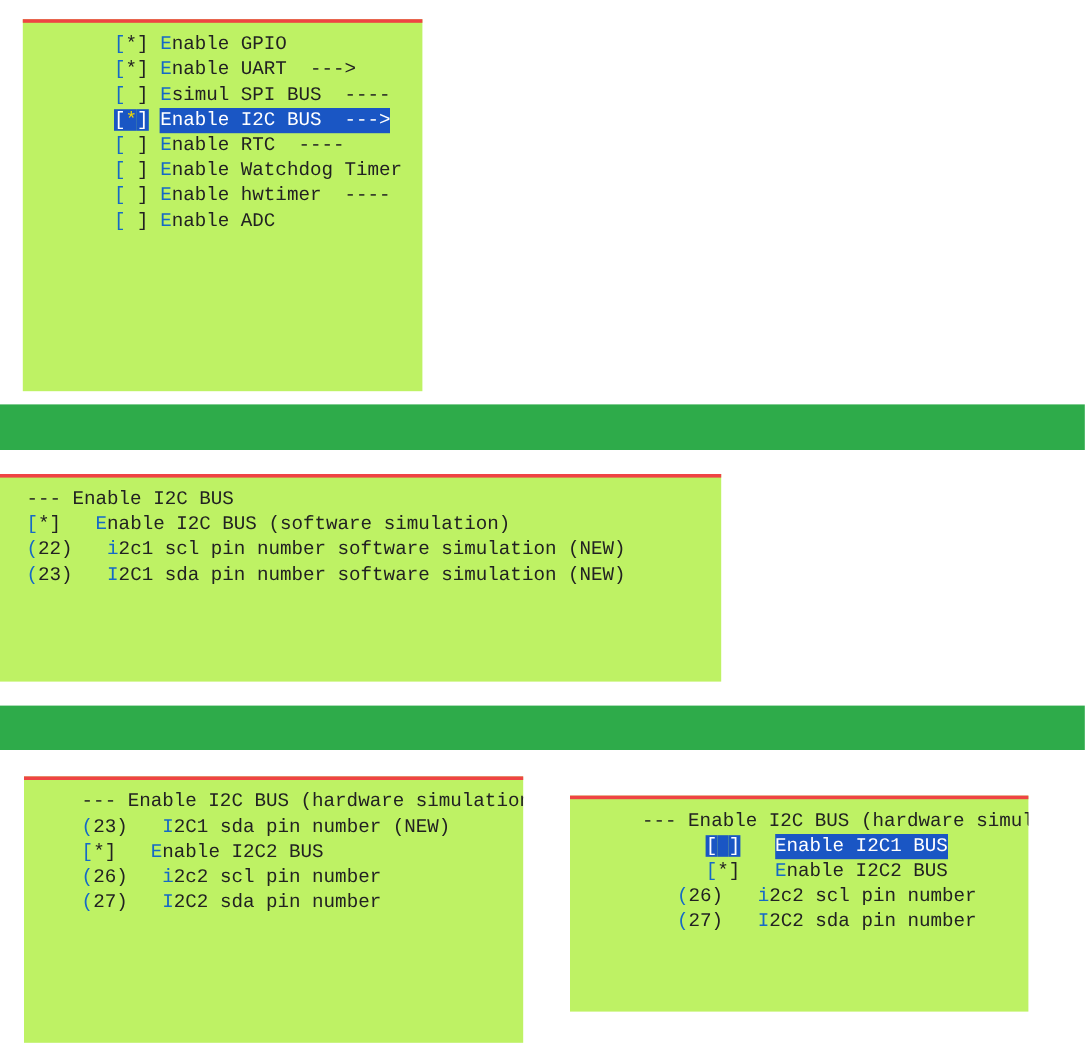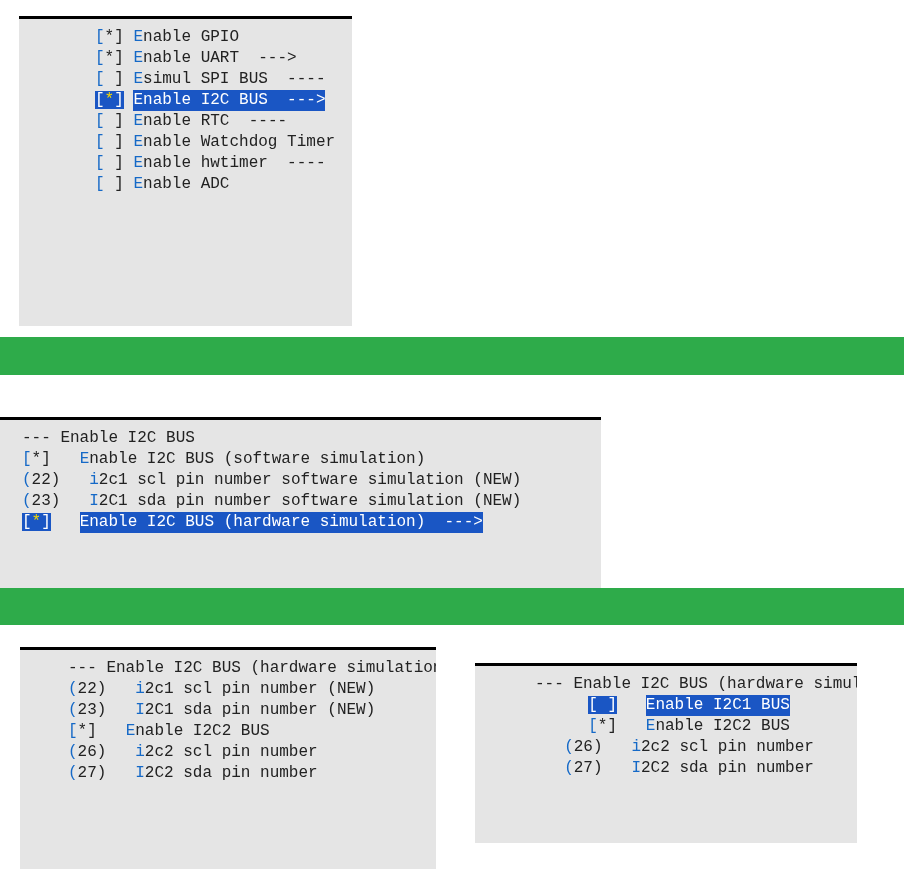--- a/index.html
+++ b/index.html
@@ -1,18 +1,18 @@
 <!DOCTYPE html>
 <html><head>
 <meta charset="utf-8">
 <style>
   * { margin:0; padding:0; box-sizing:border-box; }
   html,body { width:904px; height:876px; background:#fff; }
   body { font-family:"Consolas","Courier New",monospace; font-size:16px; line-height:21px; color:#222; }
-  .panel { background:#e5e5e5; position:absolute; border-top:3px solid #000000; padding:8px 14px 18px 14px; overflow:hidden; }
+  .panel { background:#bef264; position:absolute; border-top:3px solid #ef4444; padding:8px 14px 18px 14px; overflow:hidden; }
   .green-bar { background:#2eab4a; position:absolute; }
   .row { white-space:pre; }
   .lb   { color:#222; }            
   .obl  { color:#1569c7; }
   .star-d { color:#222; }
   .hotkey { color:#1569c7; }
   .label  { color:#222; }
   .arrow  { color:#222; }
   
   .sel-bracket { background:#1a56c4; color:#fff; padding:0; }
@@ -31,33 +31,31 @@
     <div class="row"><span class="obl">[</span><span class="star-d"> </span><span class="lb">]</span><span> </span><span class="hotkey">E</span><span class="label">simul SPI BUS</span><span class="arrow">  ----</span></div>
     <div class="row"><span class="sel-bracket">[</span><span class="sel-star">*</span><span class="sel-bracket">]</span><span> </span><span class="sel-text-wrap"><span class="hotkey">E</span><span class="label">nable I2C BUS</span><span class="arrow">  ---&gt;</span></span></div>
     <div class="row"><span class="obl">[</span><span class="star-d"> </span><span class="lb">]</span><span> </span><span class="hotkey">E</span><span class="label">nable RTC</span><span class="arrow">  ----</span></div>
     <div class="row"><span class="obl">[</span><span class="star-d"> </span><span class="lb">]</span><span> </span><span class="hotkey">E</span><span class="label">nable Watchdog Timer</span><span class="arrow"></span></div>
     <div class="row"><span class="obl">[</span><span class="star-d"> </span><span class="lb">]</span><span> </span><span class="hotkey">E</span><span class="label">nable hwtimer</span><span class="arrow">  ----</span></div>
     <div class="row"><span class="obl">[</span><span class="star-d"> </span><span class="lb">]</span><span> </span><span class="hotkey">E</span><span class="label">nable ADC</span><span class="arrow"></span></div>
   </div>
 
 <div class="green-bar" style="left:0; top:337px; width:904px; height:38px;"></div>
 
-<div class="panel" id="panel2" style="left:0; top:417px; width:601px; height:173px; padding-left:22px;">
+<div class="panel" id="panel2" style="left:0; top:395px; width:601px; height:173px; padding-left:22px;">
     <div class="row">--- Enable I2C BUS</div>
     <div class="row"><span class="obl">[</span><span class="star-d">*</span><span class="lb">]</span><span>   </span><span class="hotkey">E</span><span class="label">nable I2C BUS (software simulation)</span></div>
     <div class="row"><span class="obl">(</span><span class="lb">22</span><span class="lb">)</span><span>   </span><span class="hotkey">i</span><span class="label">2c1 scl pin number software simulation (NEW)</span></div>
     <div class="row"><span class="obl">(</span><span class="lb">23</span><span class="lb">)</span><span>   </span><span class="hotkey">I</span><span class="label">2C1 sda pin number software simulation (NEW)</span></div>
-    <div class="row"><span class="sel-bracket">[</span><span class="sel-star">*</span><span class="sel-bracket">]</span><span>   </span><span class="sel-text-wrap"><span class="hotkey">E</span><span class="label">nable I2C BUS (hardware simulation)  ---&gt;</span></span></div>
   </div>
 
 <div class="green-bar" style="left:0; top:588px; width:904px; height:37px;"></div>
 
 <div class="panel" id="panel3" style="left:20px; top:647px; width:416px; height:222px; padding-left:48px;">
     <div class="row">--- Enable I2C BUS (hardware simulation)</div>
-    <div class="row"><span class="obl">(</span><span class="lb">22</span><span class="lb">)</span><span>   </span><span class="hotkey">i</span><span class="label">2c1 scl pin number (NEW)</span></div>
     <div class="row"><span class="obl">(</span><span class="lb">23</span><span class="lb">)</span><span>   </span><span class="hotkey">I</span><span class="label">2C1 sda pin number (NEW)</span></div>
     <div class="row"><span class="obl">[</span><span class="star-d">*</span><span class="lb">]</span><span>   </span><span class="hotkey">E</span><span class="label">nable I2C2 BUS</span></div>
     <div class="row"><span class="obl">(</span><span class="lb">26</span><span class="lb">)</span><span>   </span><span class="hotkey">i</span><span class="label">2c2 scl pin number</span></div>
     <div class="row"><span class="obl">(</span><span class="lb">27</span><span class="lb">)</span><span>   </span><span class="hotkey">I</span><span class="label">2C2 sda pin number</span></div>
   </div>
 
 <div class="panel" id="panel4" style="left:475px; top:663px; width:382px; height:180px; padding-left:60px;text-align:center;">
     <div class="row">--- Enable I2C BUS (hardware simul</div>
     <div class="row"><span class="sel-bracket">[</span><span class="sel-star"> </span><span class="sel-bracket">]</span><span>   </span><span class="sel-text-wrap"><span class="hotkey">E</span><span class="label">nable I2C1 BUS</span></span></div>
     <div class="row"><span class="obl">[</span><span class="star-d">*</span><span class="lb">]</span><span>   </span><span class="hotkey">E</span><span class="label">nable I2C2 BUS</span></div>

